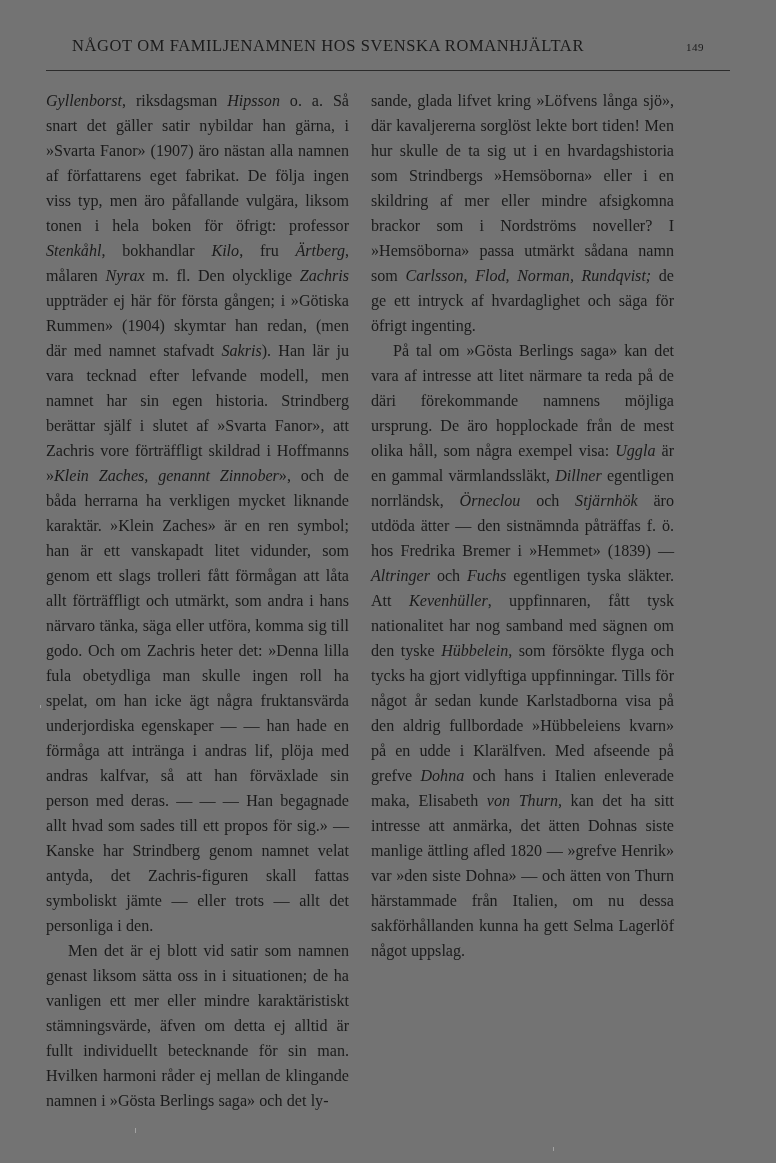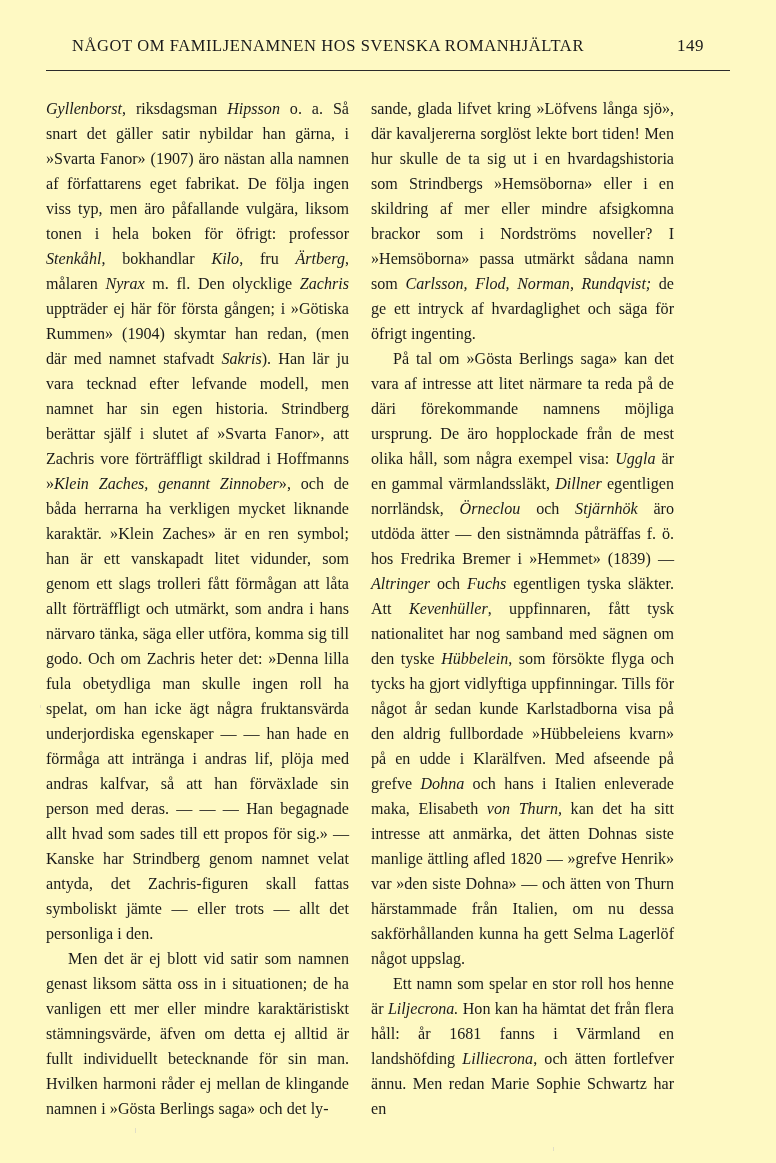--- a/index.html
+++ b/index.html
@@ -13,55 +13,55 @@
     font-family: "Liberation Serif", "DejaVu Serif", serif;
     color: #1a1a1a;
     position: relative;
     overflow: hidden;
   }
   .page {
     position: absolute;
     left: 0; top: 0;
     width: 776px;
     height: 1163px;
-    background: #fef9c3;
+    background: #737373;
   }
   .header {
     position: absolute;
     left: 72px;
     top: 36px;
     width: 632px;
     display: flex;
     align-items: baseline;
     justify-content: space-between;
   }
   .header-title {
     font-size: 16.5px;
     letter-spacing: 0.6px;
     white-space: nowrap;
     font-variant: small-caps;
     text-transform: uppercase;
   }
   .header-page-number {
-    font-size: 17px;
+    font-size: 11px;
     letter-spacing: 0.5px;
     padding-left: 10px;
   }
   .header-rule {
     position: absolute;
     left: 46px;
     top: 70px;
     width: 684px;
     height: 1px;
     background: #2b2b2b;
   }
   .columns {
     position: absolute;
     left: 46px;
-    top: 96px;
+    top: 88px;
     width: 684px;
     display: flex;
     gap: 22px;
   }
   .column {
     width: 303px;
   }
   .column p {
     margin: 0;
     font-size: 16.1px;
@@ -101,21 +101,20 @@
   <div class="header-rule"></div>
 
   <div class="columns">
     <div class="column" id="col-left">
         <p><em>Gyllenborst</em>, riksdagsman <em>Hipsson</em> o. a. Så snart det gäller satir nybildar han gärna, i »Svarta Fanor» (1907) äro nästan alla namnen af författarens eget fabrikat. De följa ingen viss typ, men äro påfallande vulgära, liksom tonen i hela boken för öfrigt: professor <em>Stenkåhl</em>, bokhandlar <em>Kilo</em>, fru <em>Ärtberg</em>, målaren <em>Nyrax</em> m. fl. Den olycklige <em>Zachris</em> uppträder ej här för första gången; i »Götiska Rummen» (1904) skymtar han redan, (men där med namnet stafvadt <em>Sakris</em>). Han lär ju vara tecknad efter lefvande modell, men namnet har sin egen historia. Strindberg berättar själf i slutet af »Svarta Fanor», att Zachris vore förträffligt skildrad i Hoffmanns »<em>Klein Zaches, genannt Zinnober</em>», och de båda herrarna ha verkligen mycket liknande karaktär. »Klein Zaches» är en ren symbol; han är ett vanskapadt litet vidunder, som genom ett slags trolleri fått förmågan att låta allt förträffligt och utmärkt, som andra i hans närvaro tänka, säga eller utföra, komma sig till godo. Och om Zachris heter det: »Denna lilla fula obetydliga man skulle ingen roll ha spelat, om han icke ägt några fruktansvärda underjordiska egenskaper — — han hade en förmåga att intränga i andras lif, plöja med andras kalfvar, så att han förväxlade sin person med deras. — — — Han begagnade allt hvad som sades till ett propos för sig.» — Kanske har Strindberg genom namnet velat antyda, det Zachris-figuren skall fattas symboliskt jämte — eller trots — allt det personliga i den.</p>
         <p class="indent">Men det är ej blott vid satir som namnen genast liksom sätta oss in i situationen; de ha vanligen ett mer eller mindre karaktäristiskt stämningsvärde, äfven om detta ej alltid är fullt individuellt betecknande för sin man. Hvilken harmoni råder ej mellan de klingande namnen i »Gösta Berlings saga» och det ly-</p>
       </div>
     <div class="column" id="col-right">
         <p>sande, glada lifvet kring »Löfvens långa sjö», där kavaljererna sorglöst lekte bort tiden! Men hur skulle de ta sig ut i en hvardagshistoria som Strindbergs »Hemsöborna» eller i en skildring af mer eller mindre afsigkomna brackor som i Nordströms noveller? I »Hemsöborna» passa utmärkt sådana namn som <em>Carlsson, Flod, Norman, Rundqvist;</em> de ge ett intryck af hvardaglighet och säga för öfrigt ingenting.</p>
         <p class="indent">På tal om »Gösta Berlings saga» kan det vara af intresse att litet närmare ta reda på de däri förekommande namnens möjliga ursprung. De äro hopplockade från de mest olika håll, som några exempel visa: <em>Uggla</em> är en gammal värmlandssläkt, <em>Dillner</em> egentligen norrländsk, <em>Örneclou</em> och <em>Stjärnhök</em> äro utdöda ätter — den sistnämnda påträffas f. ö. hos Fredrika Bremer i »Hemmet» (1839) — <em>Altringer</em> och <em>Fuchs</em> egentligen tyska släkter. Att <em>Kevenhüller</em>, uppfinnaren, fått tysk nationalitet har nog samband med sägnen om den tyske <em>Hübbelein</em>, som försökte flyga och tycks ha gjort vidlyftiga uppfinningar. Tills för något år sedan kunde Karlstadborna visa på den aldrig fullbordade »Hübbeleiens kvarn» på en udde i Klarälfven. Med afseende på grefve <em>Dohna</em> och hans i Italien enleverade maka, Elisabeth <em>von Thurn,</em> kan det ha sitt intresse att anmärka, det ätten Dohnas siste manlige ättling afled 1820 — »grefve Henrik» var »den siste Dohna» — och ätten von Thurn härstammade från Italien, om nu dessa sakförhållanden kunna ha gett Selma Lagerlöf något uppslag.</p>
-        <p class="indent">Ett namn som spelar en stor roll hos henne är <em>Liljecrona.</em> Hon kan ha hämtat det från flera håll: år 1681 fanns i Värmland en landshöfding <em>Lilliecrona</em>, och ätten fortlefver ännu. Men redan Marie Sophie Schwartz har en</p>
       </div>
   </div>
 
   <div class="speckle sp1"></div>
   <div class="speckle sp2"></div>
   <div class="speckle sp3"></div>
 
 </div>
 
 </body></html>

